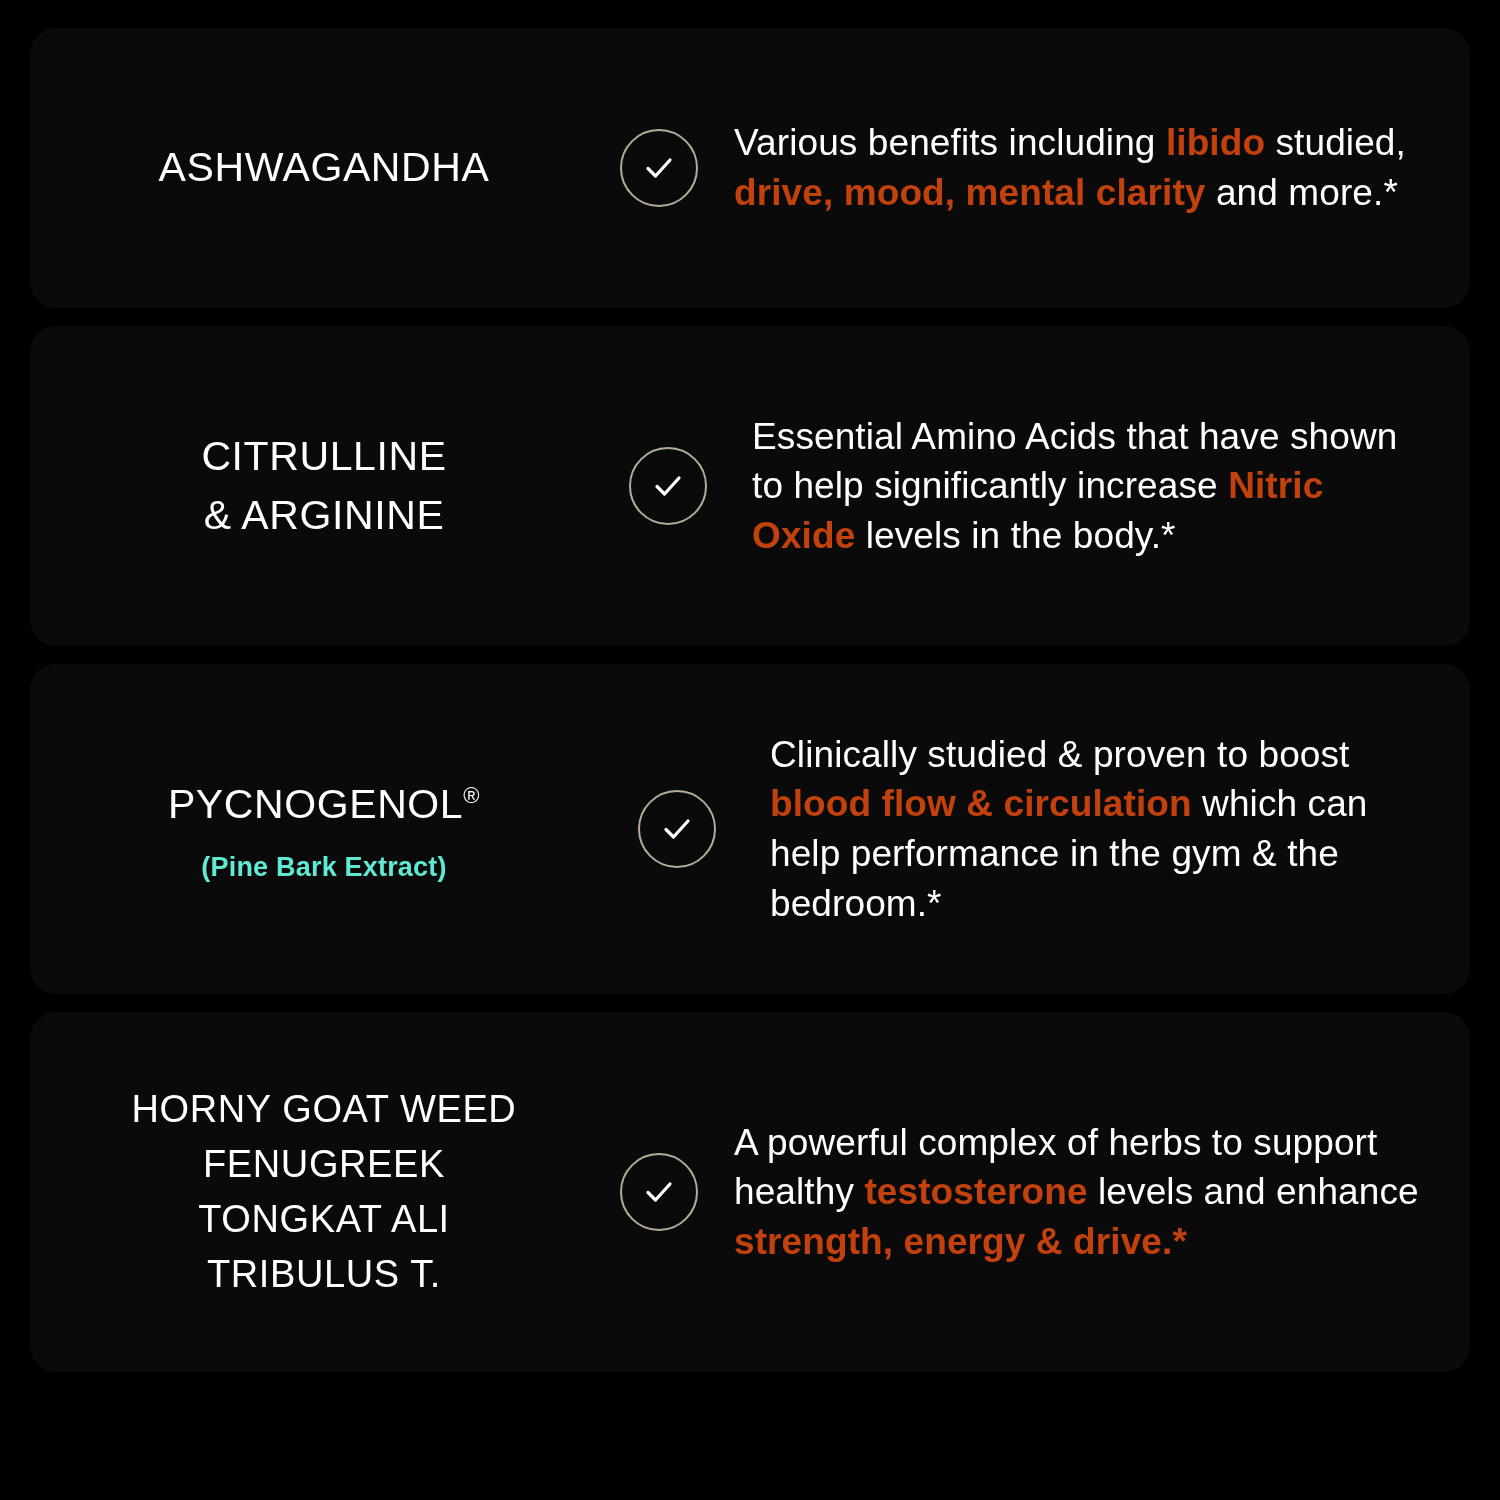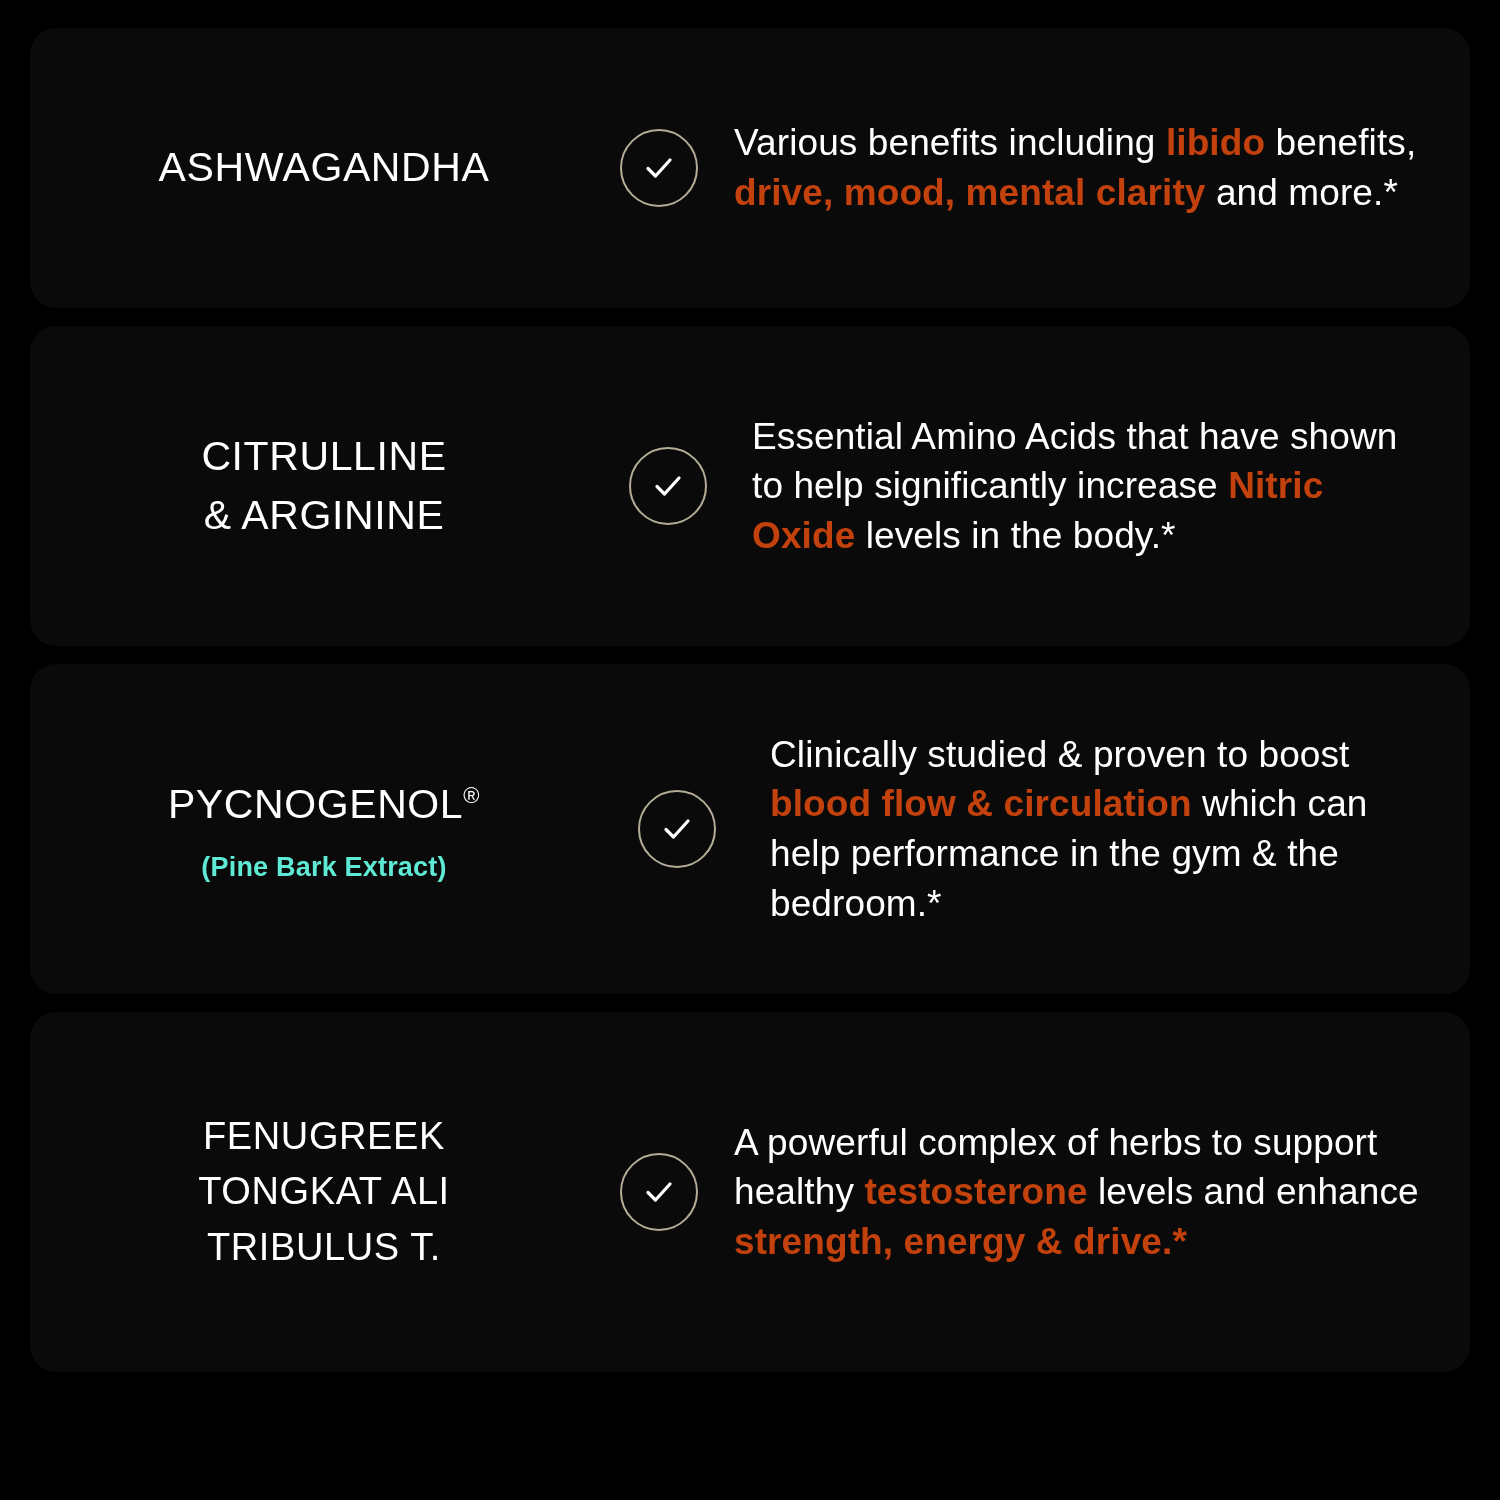--- a/index.html
+++ b/index.html
@@ -112,21 +112,21 @@
       <div class="title-line">ASHWAGANDHA</div>
     </div>
     <div class="check-col">
       <div class="check">
         <svg width="40" height="40" viewBox="0 0 40 40" aria-hidden="true">
           <path d="M9 20.5 L16.5 28 L31 12" fill="none" stroke="#ffffff" stroke-width="3.2" stroke-linecap="round" stroke-linejoin="round"></path>
         </svg>
       </div>
     </div>
     <div class="desc-col">
-      <div class="desc"><span>Various benefits including </span><span class="hl">libido</span><span> benefits, </span><span class="hl">drive, mood, mental clarity</span><span> and more.*</span></div>
+      <div class="desc"><span>Various benefits including </span><span class="hl">libido</span><span> studied, </span><span class="hl">drive, mood, mental clarity</span><span> and more.*</span></div>
     </div>
   </div>
 
   <div class="card c2">
     <div class="title-col">
       <div class="title-line">CITRULLINE</div>
       <div class="title-line">&amp; ARGININE</div>
     </div>
     <div class="check-col">
       <div class="check">
@@ -152,20 +152,21 @@
         </svg>
       </div>
     </div>
     <div class="desc-col">
       <div class="desc"><span>Clinically studied &amp; proven to boost </span><span class="hl">blood flow &amp; circulation</span><span> which can help performance in the gym &amp; the bedroom.*</span></div>
     </div>
   </div>
 
   <div class="card c4">
     <div class="title-col">
+      <div class="title-line small">HORNY GOAT WEED</div>
       <div class="title-line small">FENUGREEK</div>
       <div class="title-line small">TONGKAT ALI</div>
       <div class="title-line small">TRIBULUS T.</div>
     </div>
     <div class="check-col">
       <div class="check">
         <svg width="40" height="40" viewBox="0 0 40 40" aria-hidden="true">
           <path d="M9 20.5 L16.5 28 L31 12" fill="none" stroke="#ffffff" stroke-width="3.2" stroke-linecap="round" stroke-linejoin="round"></path>
         </svg>
       </div>

